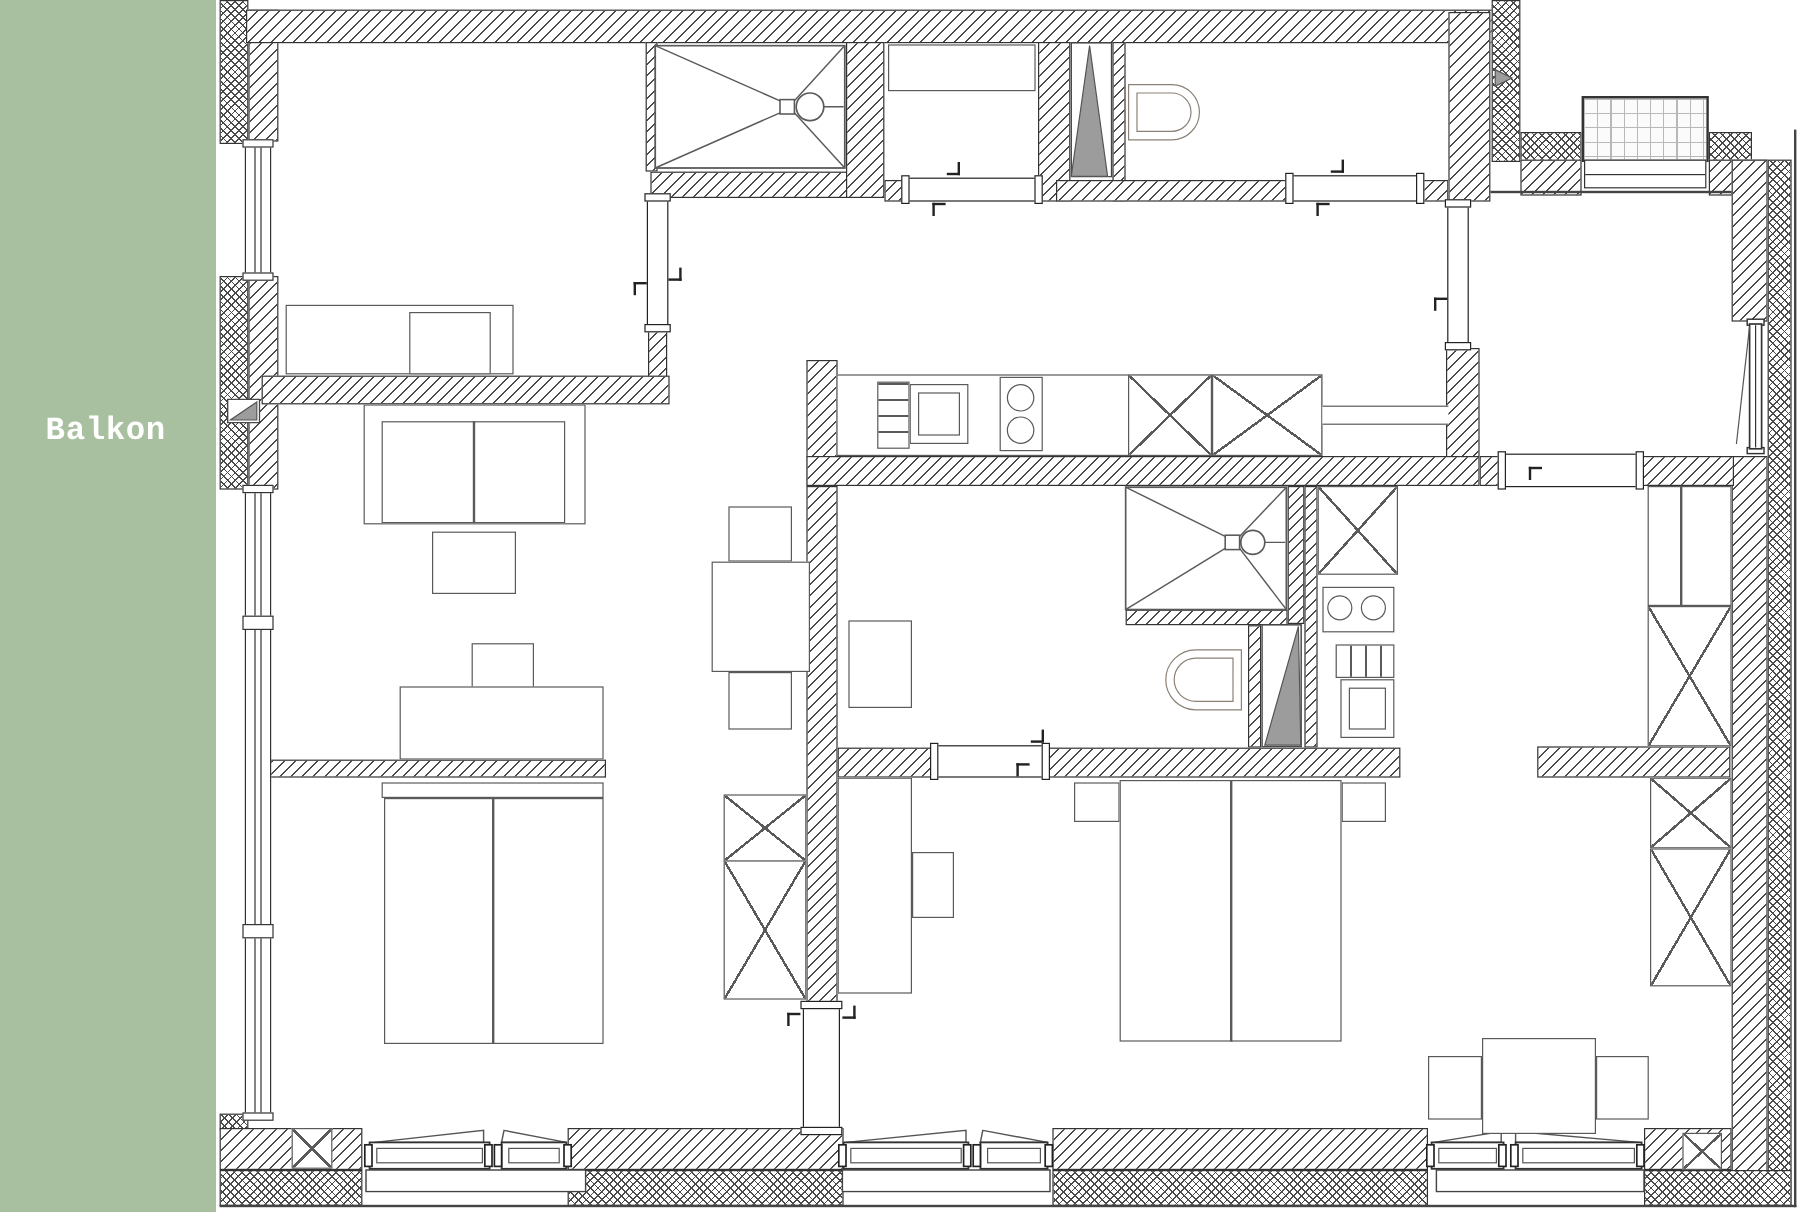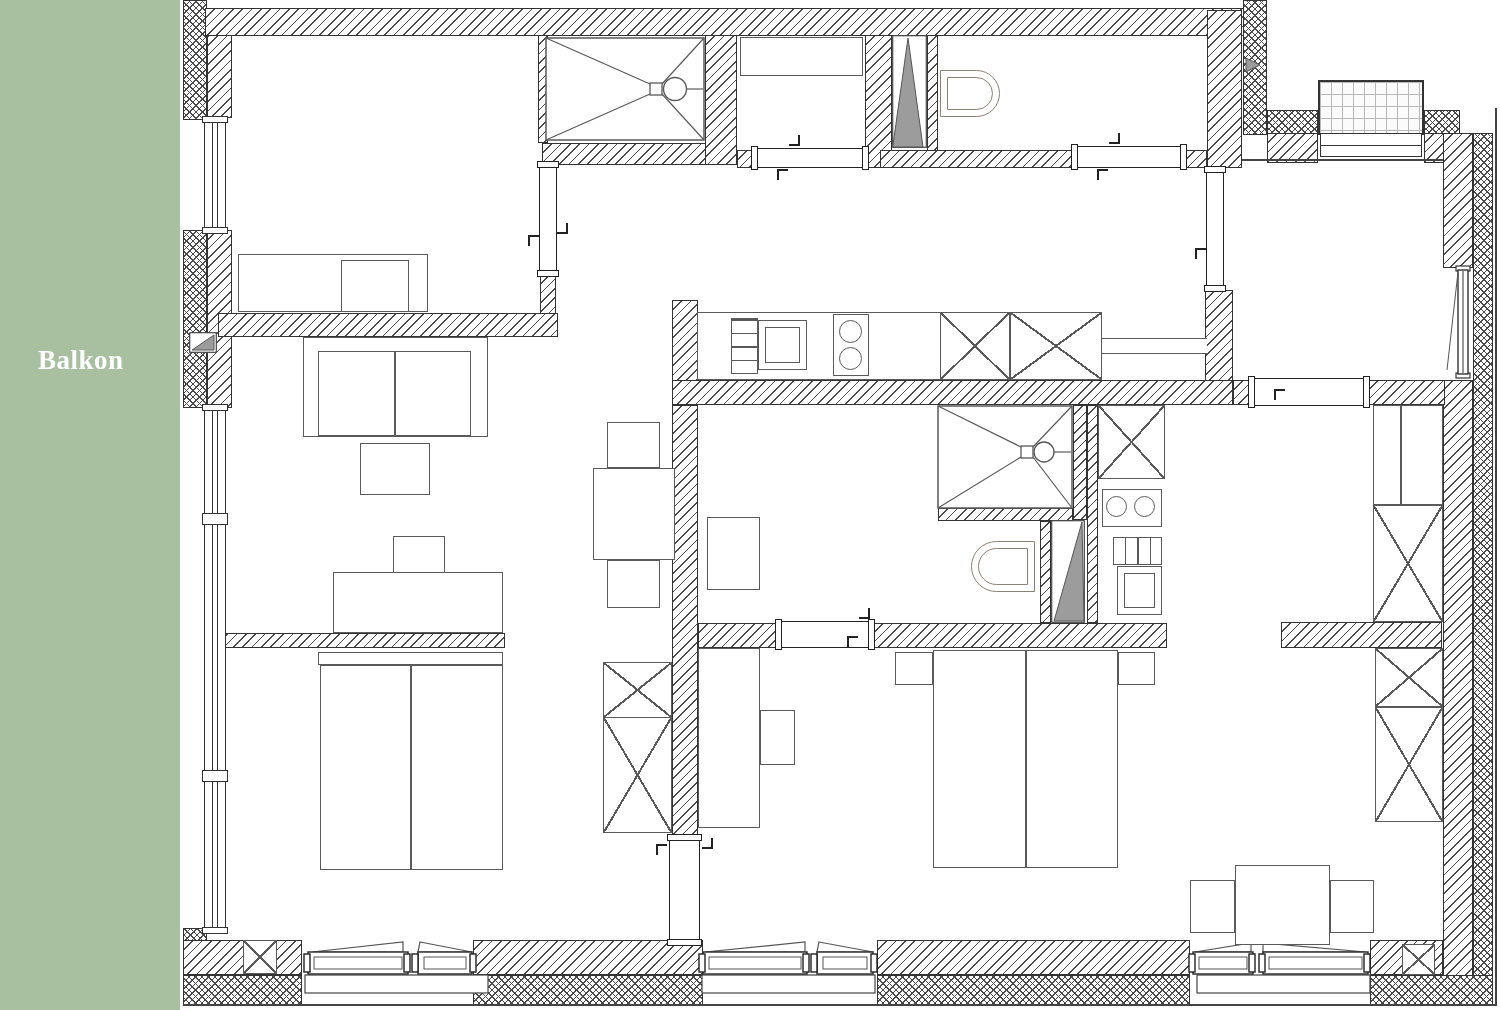--- a/index.html
+++ b/index.html
@@ -1,17 +1,17 @@
 <!DOCTYPE html>
 <html><head>
 <meta charset="utf-8">
 <style>
   html,body{margin:0;padding:0;background:#fff;}
   #plan{position:relative;width:1500px;height:1010px;background:#fff;overflow:hidden;
-        font-family:Liberation Serif, serif;}
+        font-family:Liberation Mono, monospace;}
   .abs{position:absolute;box-sizing:border-box;}
   
   .hd{background-color:#fff;border:1px solid #333;
       background-image:repeating-linear-gradient(135deg,transparent 0 5.5px,#4a4a4a 5.5px 6.6px);}
   
   .hx{background-color:#fff;border:1px solid #333;
       background-image:repeating-linear-gradient(45deg,transparent 0 3.6px,#4a4a4a 3.6px 4.6px),
                        repeating-linear-gradient(135deg,transparent 0 3.6px,#4a4a4a 3.6px 4.6px);}
   
   .f{background:#fff;border:1.5px solid #5a5a5a;}

